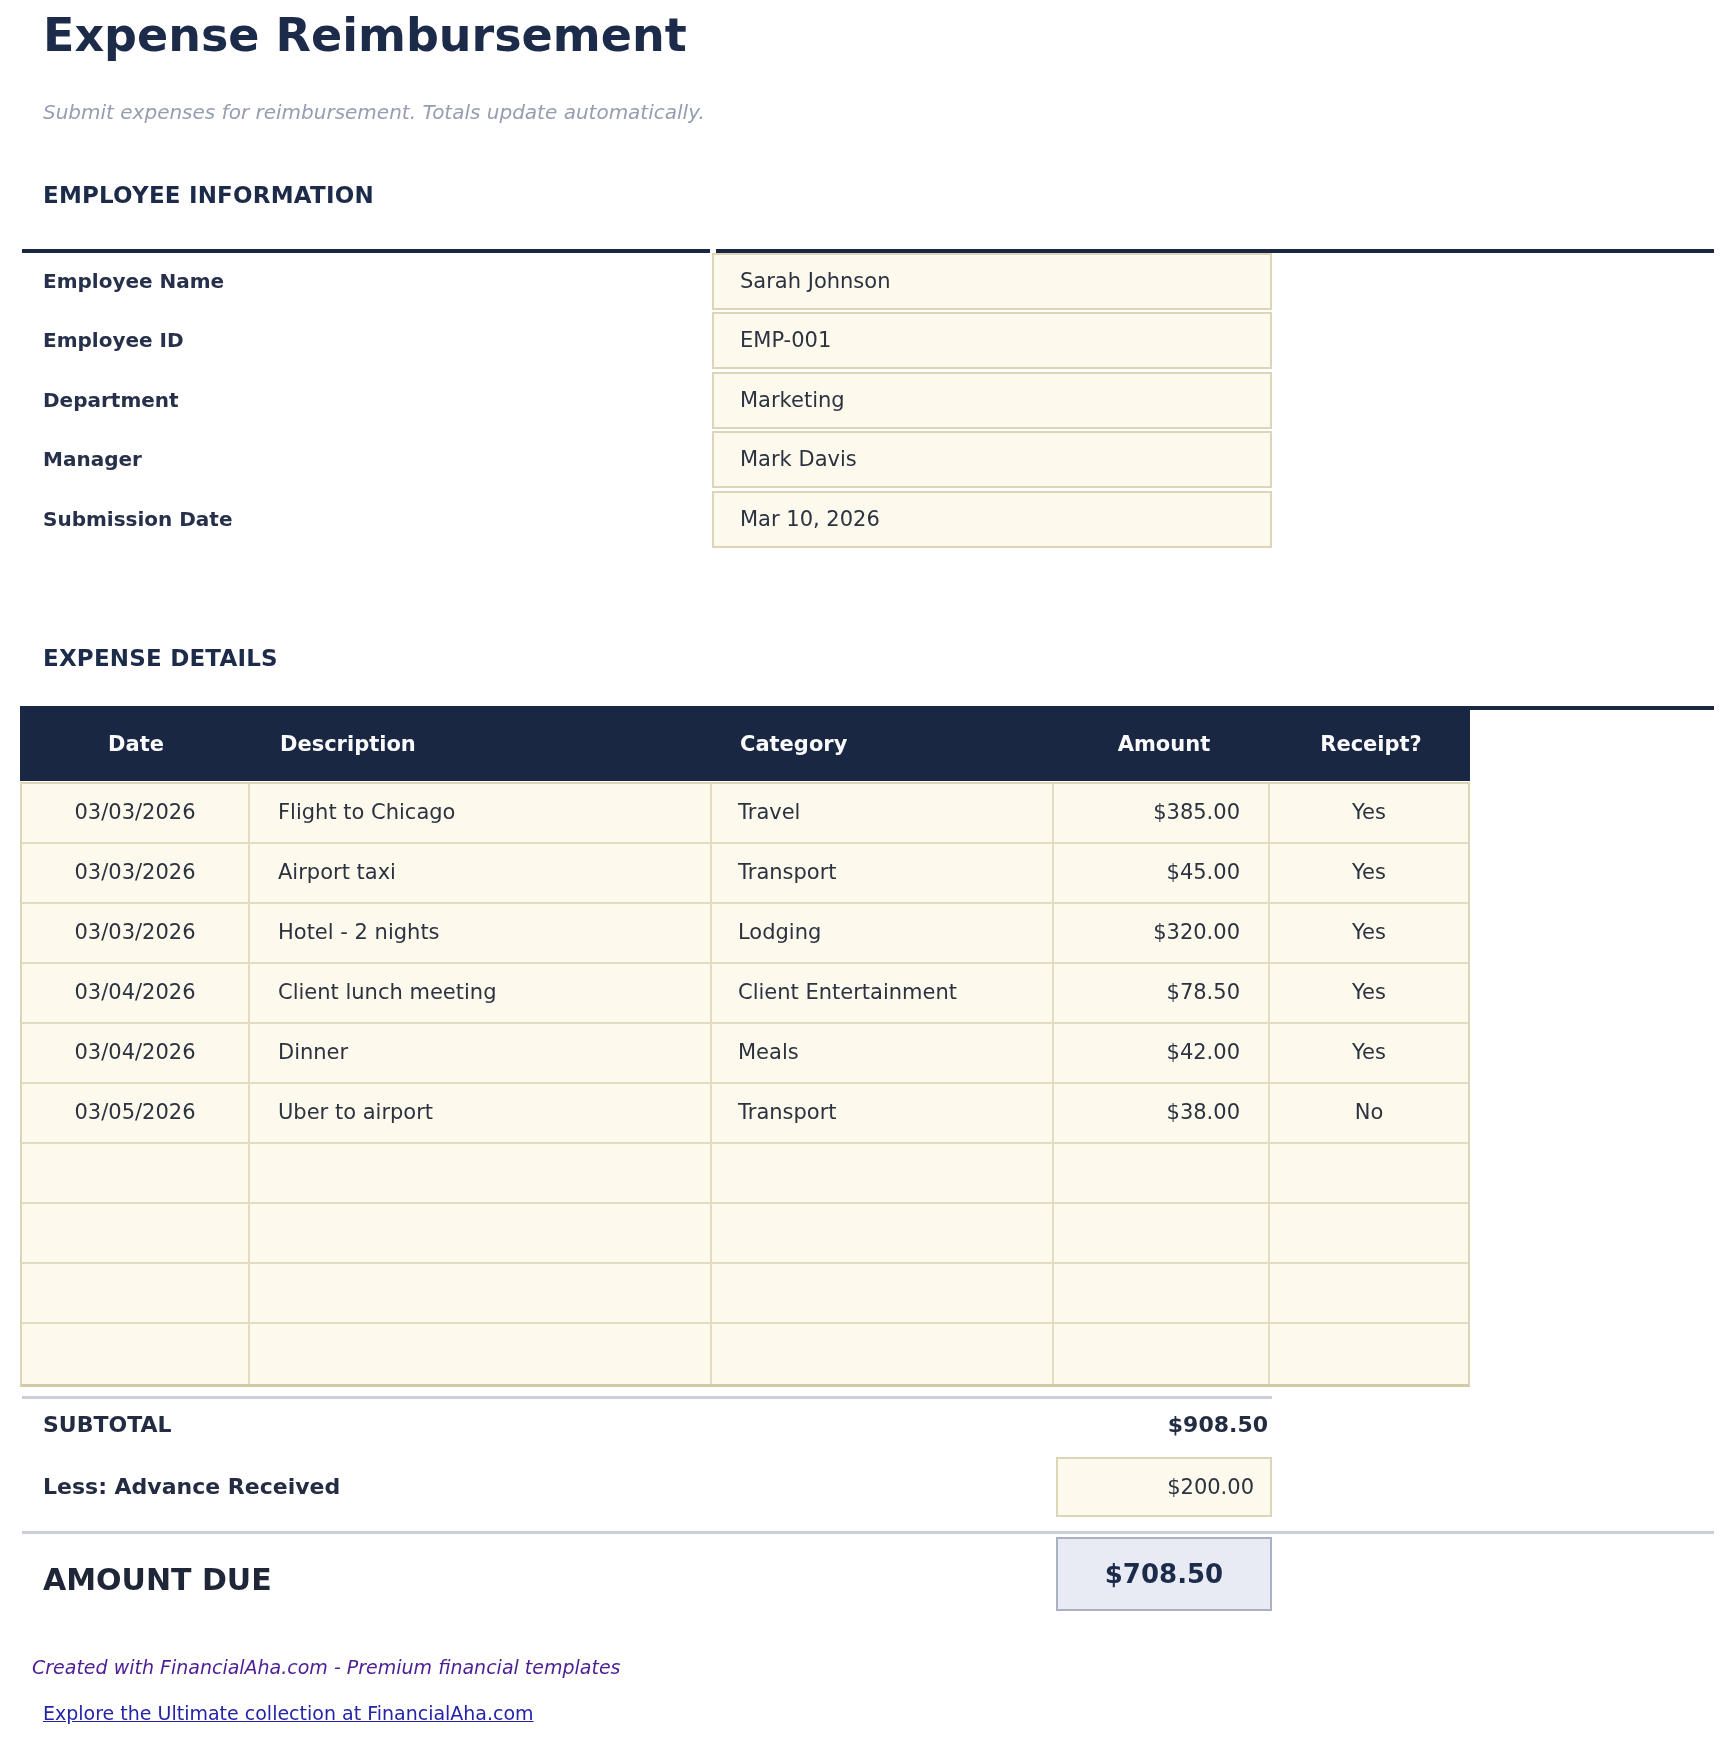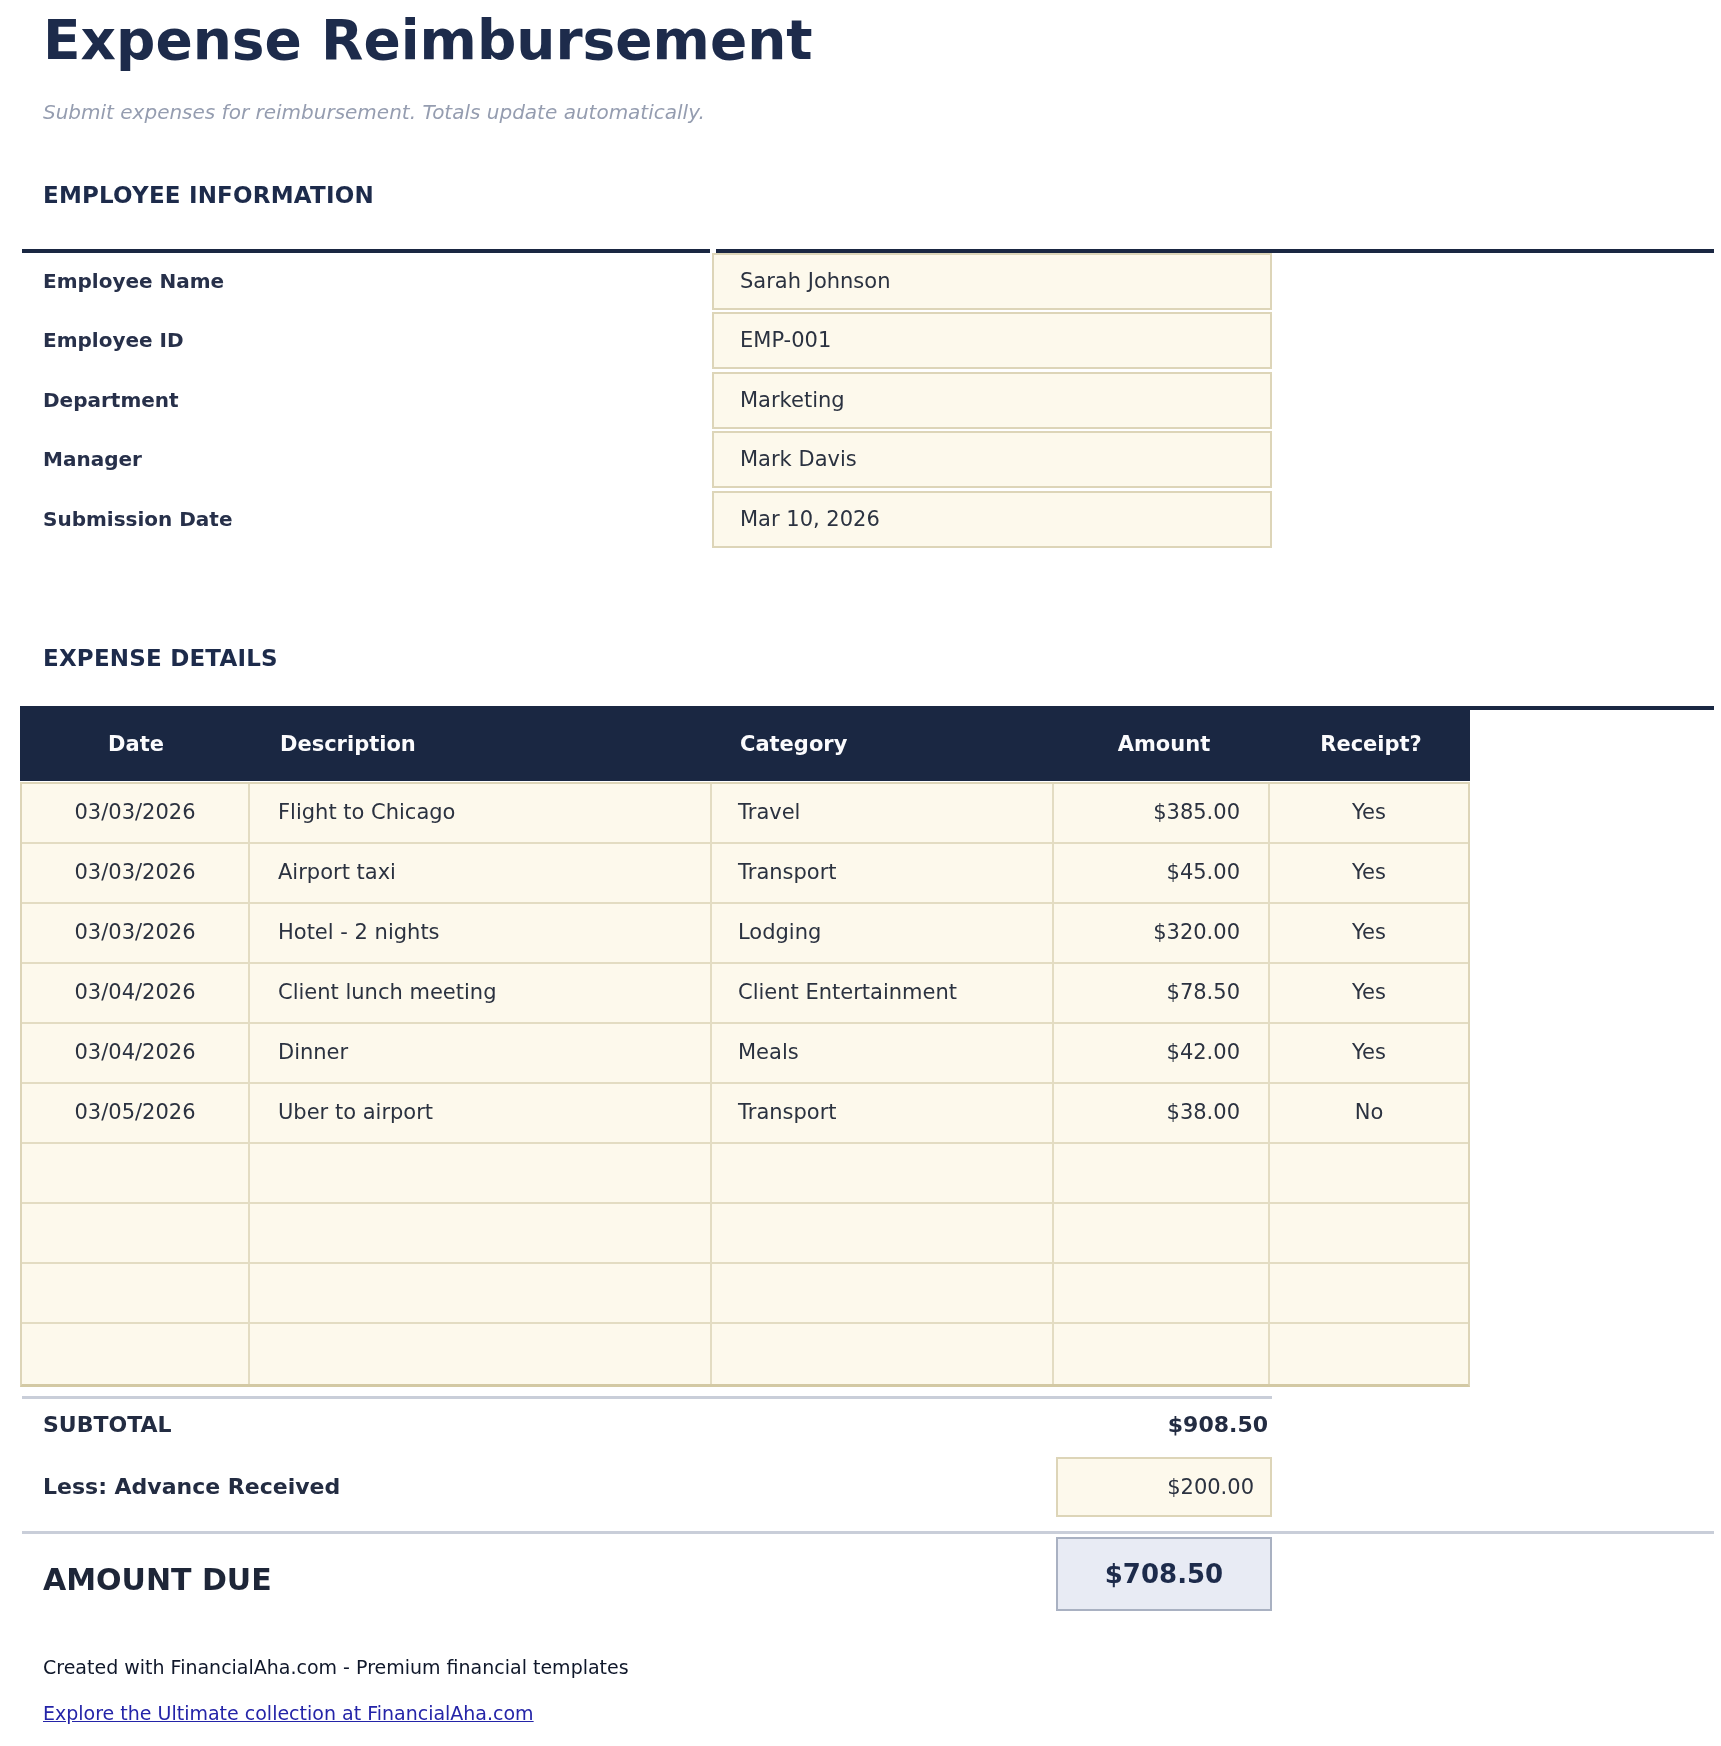--- a/index.html
+++ b/index.html
@@ -1,20 +1,20 @@
 <!DOCTYPE html>
 <html><head>
 <meta charset="utf-8">
 <style>
   * { margin: 0; padding: 0; box-sizing: border-box; }
   html, body { background: #ffffff; }
   body { font-family: "DejaVu Sans", "Liberation Sans", sans-serif; }
   .page { position: relative; width: 1721px; height: 1746px; background: #ffffff; overflow: hidden; }
 
-  .title { position: absolute; left: 43px; top: 8px; font-size: 55px; font-weight: bold; color: #1d2b4b; }
+  .title { position: absolute; left: 43px; top: 8px; font-size: 46px; font-weight: bold; color: #1d2b4b; }
   .subtitle { position: absolute; left: 43px; top: 100px; font-size: 20px; font-style: italic; color: #959db0; }
 
   .section-heading { position: absolute; left: 43px; font-size: 23px; font-weight: bold; color: #1d2b4b; letter-spacing: 0.2px; }
   #emp-heading { top: 182px; }
   #exp-heading { top: 645px; }
 
   .navy-rule { position: absolute; height: 4px; background: #1a2742; }
   #emp-rule-left { left: 22px; top: 249px; width: 688px; }
   #emp-rule-right { left: 716px; top: 249px; width: 998px; }
 
@@ -46,21 +46,21 @@
 
   .subtotal-label { position: absolute; left: 43px; top: 1412px; font-size: 22px; font-weight: bold; color: #232c42; }
   .subtotal-value { position: absolute; left: 1056px; top: 1412px; width: 212px; text-align: right; font-size: 22px; font-weight: bold; color: #232c42; }
 
   .advance-label { position: absolute; left: 43px; top: 1457px; height: 60px; line-height: 60px; font-size: 22px; font-weight: bold; color: #232c42; }
   .advance-box { position: absolute; left: 1056px; top: 1457px; width: 216px; height: 60px; background: #fdf9ec; border: 2px solid #ddd5b8; font-size: 21px; color: #2b3240; text-align: right; padding-right: 16px; line-height: 56px; }
 
   .due-label { position: absolute; left: 43px; top: 1548px; font-size: 30px; font-weight: bold; color: #1e2638; line-height: 64px; }
   .due-box { position: absolute; left: 1056px; top: 1537px; width: 216px; height: 74px; background: #e8ebf4; border: 2px solid #a9b1c2; text-align: center; font-size: 26px; font-weight: bold; color: #1d2b4b; line-height: 70px; }
 
-  .footer-credit { position: absolute; left: 43px; top: 1656px; font-size: 19px; color: #0f172a; }
+  .footer-credit { position: absolute; left: 32px; top: 1656px; font-size: 19px; color: #4c1d95; font-style: italic; }
   .footer-link { position: absolute; left: 43px; top: 1702px; font-size: 19px; color: #2424a8; text-decoration: underline; cursor: pointer; }
 </style>
 </head>
 <body>
 
 <div class="page">
 
   <div class="title">Expense Reimbursement</div>
   <div class="subtitle">Submit expenses for reimbursement. Totals update automatically.</div>
 

